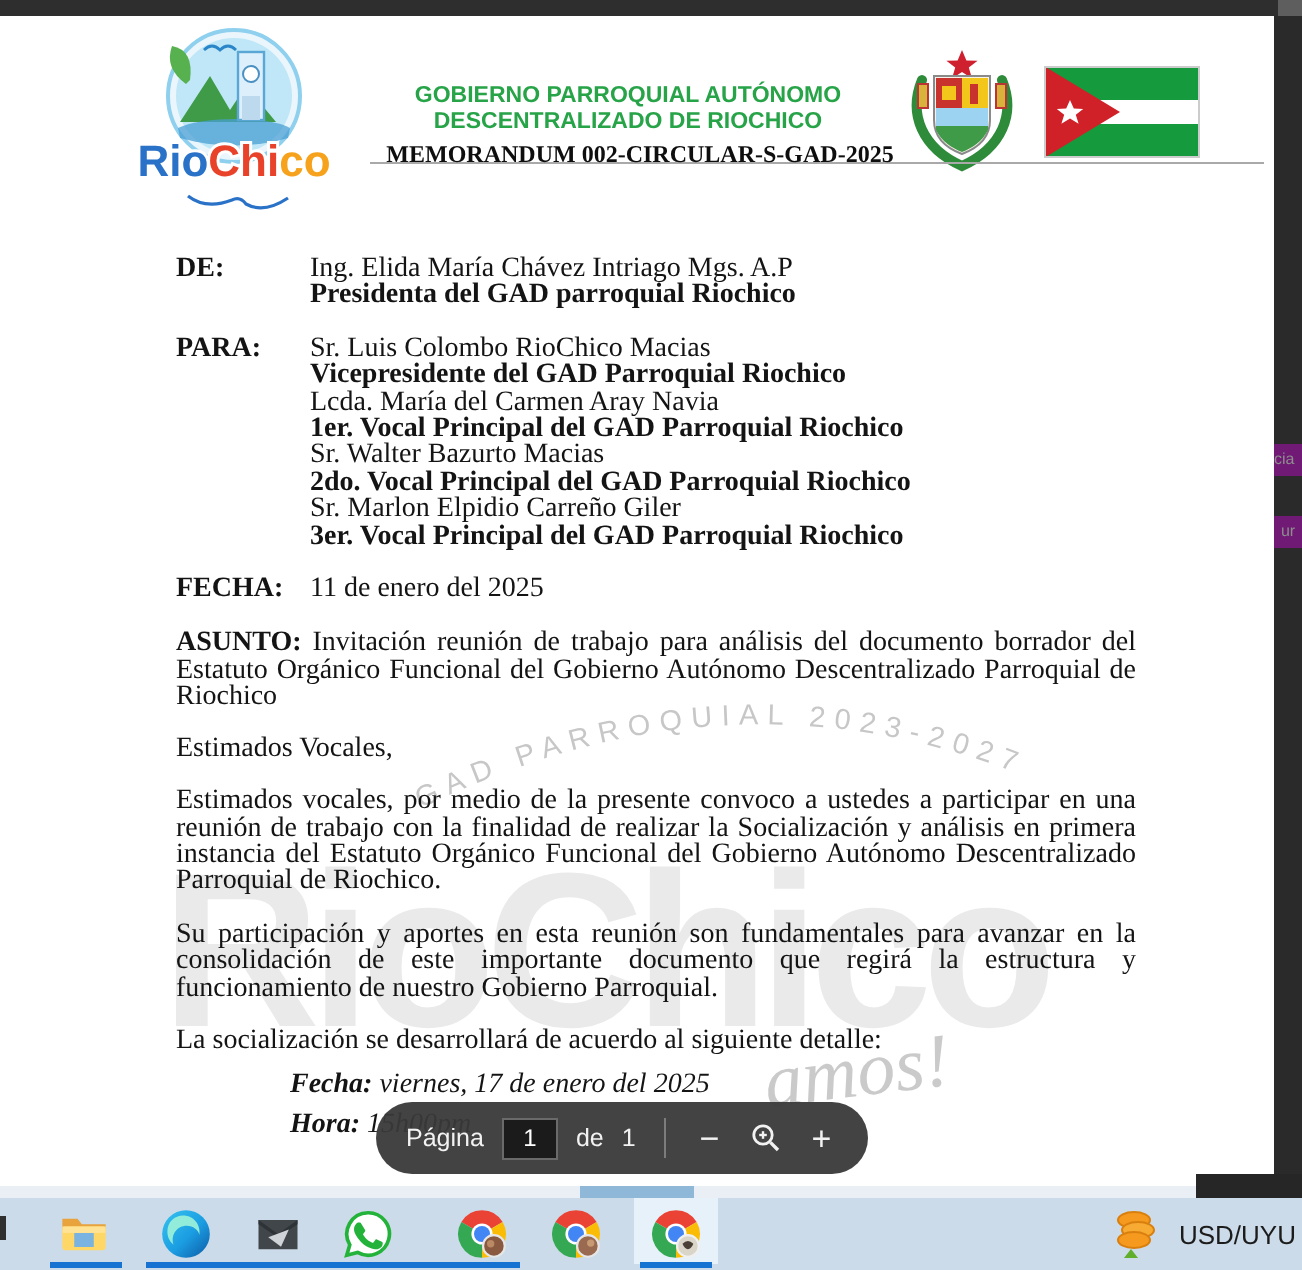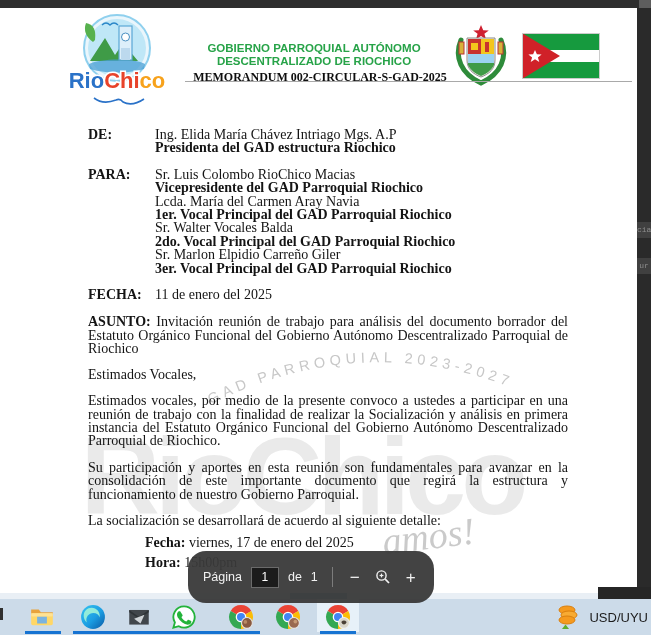--- a/index.html
+++ b/index.html
@@ -2,22 +2,22 @@
 <html><head>
 <meta charset="utf-8">
 <style>
   html,body{margin:0;padding:0;background:#000;}
   .screen{position:relative;width:651px;height:635px;background:#fff;overflow:hidden;
           font-family:"Liberation Sans",sans-serif;}
   
   .topbar{position:absolute;left:0;top:0;width:651px;height:8px;background:#2e2e2e;}
   .topbar-corner{position:absolute;right:0;top:0;width:12px;height:11px;background:#5e5e5e;}
   .right-strip{position:absolute;right:0;top:8px;width:14px;height:591px;background:#2a2a2a;}
-  .edge-tab{position:absolute;left:0;width:14px;height:16px;background:#404040;color:#8d8d8d;
-            font-size:8px;line-height:16px;overflow:hidden;white-space:nowrap;font-family:Liberation Mono, monospace;}
+  .edge-tab{position:absolute;left:0;width:14px;height:16px;background:#701a75;color:#8d8d8d;
+            font-size:8px;line-height:16px;overflow:hidden;white-space:nowrap;}
   .edge-tab.t1{top:214px;} .edge-tab.t2{top:250px;text-align:center;}
   
   .page{position:absolute;left:0;top:8px;width:637px;height:585px;background:#ffffff;}
   .logo{position:absolute;left:56px;top:4px;z-index:1;}
   .org-title{position:absolute;left:178px;top:34px;width:272px;text-align:center;z-index:1;
              color:#27a348;font-weight:bold;font-size:11.5px;line-height:13px;}
   .crest{position:absolute;left:452px;top:16px;z-index:1;}
   .flag{position:absolute;left:522px;top:25px;z-index:1;}
   .head-rule{position:absolute;left:185px;top:73px;width:447px;height:1px;background:#a9a9a9;z-index:1;}
   .memo-title{position:absolute;left:138px;top:62px;width:364px;text-align:center;z-index:1;
@@ -33,26 +33,26 @@
   .content{position:absolute;left:88px;top:120px;width:480px;z-index:1;
            font-family:"Liberation Serif",serif;font-size:14px;line-height:13.4px;color:#141414;}
   .frow{display:flex;}
   .flabel{width:67px;flex:none;font-weight:bold;}
   .b{font-weight:bold;}
   .mt{margin-top:13px;}
   .asunto{margin-top:14px;text-align:justify;}
   .salut{margin-top:12px;}
   .paras .para{margin-top:13px;}
   .paras .just{text-align:justify;}
-  .detail{margin-left:57px;margin-top:9px;}
+  .detail{margin-left:57px;margin-top:9px;font-style:italic;}
   .detail .drow{margin-bottom:6px;}
   
   .pdf-toolbar{position:absolute;left:188px;top:551px;height:36px;z-index:9;
                background:rgba(57,57,57,.95);border-radius:18px;display:flex;align-items:center;
-               padding:8px 15px;gap:9px;color:#f2f2f2;font-size:12.5px;}
+               padding:0 15px;gap:9px;color:#f2f2f2;font-size:12.5px;}
   .page-input{width:26px;height:19px;background:#1b1b1b;border:1px solid #6a6a6a;color:#fff;
               text-align:center;font-size:12px;font-family:"Liberation Sans",sans-serif;padding:0;}
   .tb-sep{width:1px;height:20px;background:#7c7c7c;margin:0 5px;}
   .tb-btn{background:none;border:none;color:#f2f2f2;font-size:17px;line-height:17px;padding:0 3px;
           cursor:default;display:flex;align-items:center;}
   
   .pre-task{position:absolute;left:0;top:593px;width:651px;height:6px;background:#e9eff5;}
   .pre-blue{position:absolute;left:290px;top:593px;width:57px;height:6px;background:#8fb8d8;}
   .pre-dark{position:absolute;left:598px;top:587px;width:53px;height:12px;background:#262626;}
   .taskbar{position:absolute;left:0;top:599px;width:651px;height:36px;background:#ccdbe9;}
@@ -133,31 +133,31 @@
     </svg>
 
     <div class="head-rule"></div>
     <div class="memo-title">MEMORANDUM 002-CIRCULAR-S-GAD-2025</div>
 
     <div class="content">
       <div class="frow">
         <div class="flabel">DE:</div>
         <div>
             <div class="">Ing. Elida María Chávez Intriago Mgs. A.P</div>
-            <div class="b">Presidenta del GAD estructura Riochico</div>
+            <div class="b">Presidenta del GAD parroquial Riochico</div>
           </div>
       </div>
       <div class="frow mt">
         <div class="flabel">PARA:</div>
         <div>
             <div class="">Sr. Luis Colombo RioChico Macias</div>
             <div class="b">Vicepresidente del GAD Parroquial Riochico</div>
             <div class="">Lcda. María del Carmen Aray Navia</div>
             <div class="b">1er. Vocal Principal del GAD Parroquial Riochico</div>
-            <div class="">Sr. Walter Vocales Balda</div>
+            <div class="">Sr. Walter Bazurto Macias</div>
             <div class="b">2do. Vocal Principal del GAD Parroquial Riochico</div>
             <div class="">Sr. Marlon Elpidio Carreño Giler</div>
             <div class="b">3er. Vocal Principal del GAD Parroquial Riochico</div>
           </div>
       </div>
       <div class="frow mt">
         <div class="flabel">FECHA:</div>
         <div>11 de enero del 2025</div>
       </div>
       <div class="asunto">

